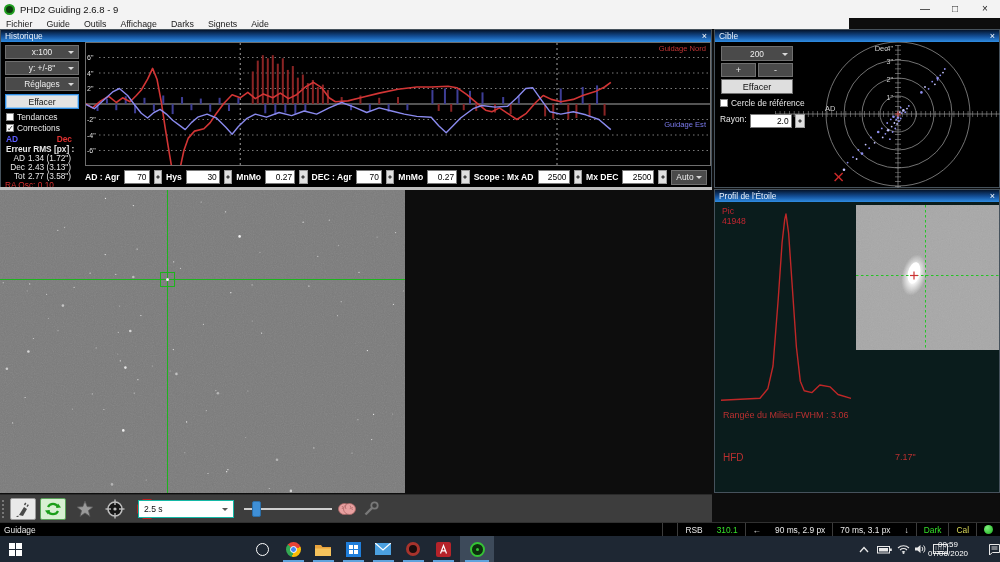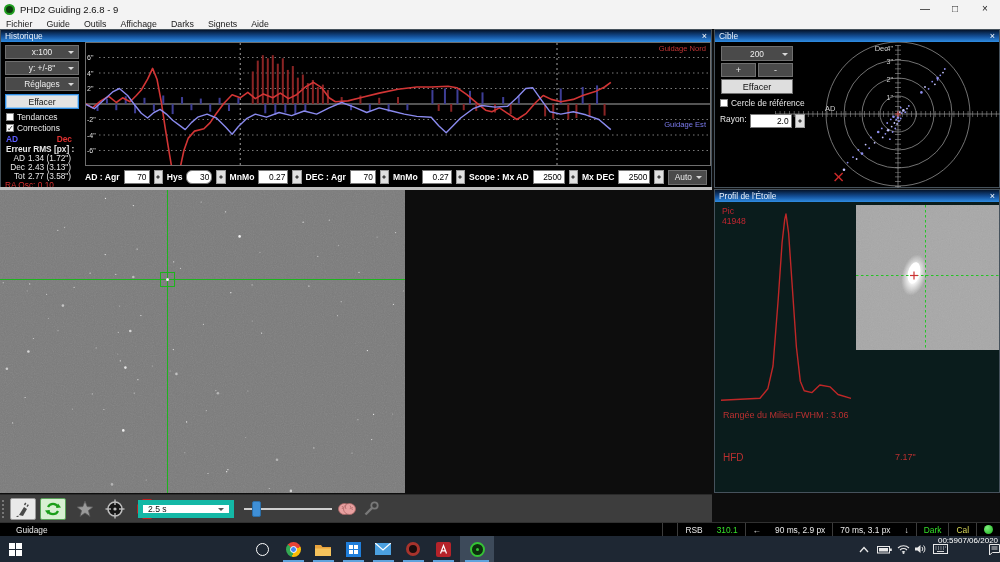--- a/index.html
+++ b/index.html
@@ -5,21 +5,21 @@
   *{margin:0;padding:0;box-sizing:border-box;font-family:"Liberation Sans",sans-serif}
   html,body{width:1000px;height:562px;overflow:hidden;background:#000}
   #screen{position:relative;width:1000px;height:562px;background:#0d0d0d}
   .abs{position:absolute}
   
   #titlebar{left:0;top:0;width:1000px;height:18px;background:#f3f3f3;display:flex;align-items:center;padding-left:4px}
   #titlebar .ttl{font-size:9.5px;color:#111;margin-left:5px}
   .appico{width:11px;height:11px;border-radius:50%;border:2.5px solid #1e9e1e;background:#0c3b0c}
   #winbtns{position:absolute;right:0;top:0;height:18px;display:flex}
   .winbtn{width:30px;height:18px;font-size:10px;line-height:17px;text-align:center;color:#222}
-  #menubar{left:0;top:18px;width:1000px;height:11px;background:#f3f3f3;display:flex;align-items:center;padding-left:6px;gap:14px}
+  #menubar{left:0;top:18px;width:849px;height:11px;background:#f3f3f3;display:flex;align-items:center;padding-left:6px;gap:14px}
   .menu-item{font-size:8.8px;color:#1a1a1a}
   
   .panel{position:absolute;background:#000;border:1px solid #46525c}
   .ptitle{height:12px;background:linear-gradient(180deg,#04142c 0%,#14519b 55%,#2f8ce2 100%);color:#eaf2fb;font-size:8.4px;display:flex;align-items:center;justify-content:space-between;padding:0 4px}
   .pclose{color:#fff;font-size:9px;line-height:10px}
   
   .combo{position:absolute;background:#4a4a4a;border:1px solid #707070;color:#eee;font-size:8.4px;display:flex;align-items:center;justify-content:center}
   .combo::after{content:"";position:absolute;right:4px;top:50%;margin-top:-1px;border:3.2px solid transparent;border-top-color:#d8d8d8}
   .btn-clear{position:absolute;background:#e3e3e3;border:1px solid #2f8ce2;box-shadow:0 0 0 1px #9cc9ef inset;color:#111;font-size:8.6px;display:flex;align-items:center;justify-content:center}
   .cbrow{position:absolute;display:flex;align-items:center;gap:3px;color:#e8e8e8;font-size:8.4px}
@@ -33,38 +33,38 @@
   .spin{width:10px;height:14px;background:#e0e0e0;border:1px solid #9a9a9a;display:flex;flex-direction:column;align-items:center;justify-content:space-evenly}
   .spin i{display:block;border:2.6px solid transparent}
   .spin i.u{border-bottom-color:#444;margin-bottom:-1px}
   .spin i.d{border-top-color:#444;margin-top:-1px}
   .mini-btn{background:#4a4a4a;border:1px solid #707070;color:#eee;font-size:9px;display:flex;align-items:center;justify-content:center;position:absolute}
   
   #toolbar{left:0;top:494px;width:712px;height:28px;background:#3d3d3d;border-top:1px solid #2a2a2a}
   .tbtn{position:absolute;top:3px;width:26px;height:22px;display:flex;align-items:center;justify-content:center;border-radius:2px}
   .tbtn.lit{background:#e9e9e9;border:1px solid #9a9a9a}
   .tbtn.green{background:#d7f0d3;border:1px solid #57a257}
-  .toolcombo{position:absolute;left:138px;top:5px;width:96px;height:18px;background:#fff;border:5px solid #14b8a6;font-size:8.6px;color:#111;display:flex;align-items:center;padding-left:5px}
+  .toolcombo{position:absolute;left:138px;top:5px;width:96px;height:18px;background:#fff;border:1px solid #14b8a6;font-size:8.6px;color:#111;display:flex;align-items:center;padding-left:5px}
   .toolcombo::after{content:"";position:absolute;right:5px;border:3.5px solid transparent;border-top-color:#555;margin-top:3px}
   #slider-track{position:absolute;left:244px;top:13px;width:88px;height:2px;background:#cfcfcf}
   #slider-thumb{position:absolute;left:252px;top:6px;width:9px;height:16px;background:#3f8fd6;border-radius:2px;border:1px solid #2b6ea8}
   
   #statusbar{left:0;top:522px;width:1000px;height:14px;background:#000;border-top:1px solid #303030;display:flex;align-items:center;color:#e8e8e8;font-size:8.4px}
   #statusbar .cells{position:absolute;right:0;top:0;bottom:0;display:flex;align-items:stretch}
   #statusbar .cell{display:flex;align-items:center;padding:0 7px;border-left:1px solid #3c3c3c;gap:14px;white-space:nowrap}
   .grn{color:#35e02a}.ylw{color:#d8d858}
   
   #taskbar{left:0;top:536px;width:1000px;height:26px;background:#1e2733;display:flex;align-items:center}
   .tslot{position:absolute;top:0;height:26px;display:flex;align-items:center;justify-content:center}
   .runline{position:absolute;bottom:0;left:15%;width:70%;height:2px;background:#5fa3dd}
   #search{position:absolute;left:31px;top:2px;width:216px;height:22px;background:#f4f5f6;border:1px solid #6a6f75;display:flex;align-items:center;padding-left:6px;gap:5px}
   #search input{border:none;outline:none;background:transparent;font-size:9px;color:#333;width:170px}
   #search input::placeholder{color:#454545}
   .trayico{position:absolute;top:0;height:26px;display:flex;align-items:center;justify-content:center}
-  #clock{position:absolute;left:948px;top:0;width:40px;height:26px;color:#fff;font-size:8px;line-height:9px;text-align:center;display:flex;flex-direction:row;justify-content:center}
+  #clock{position:absolute;left:928px;top:0;width:40px;height:26px;color:#fff;font-size:8px;line-height:9px;text-align:center;display:flex;flex-direction:column;justify-content:center}
   
   .annot{position:absolute;font-size:7.6px}
   .redtx{color:#c23434}.blutx{color:#7b7bee}
   svg{display:block}
   text{font-family:"Liberation Sans",sans-serif}
 </style>
 </head>
 <body>
 
 <div id="screen">
@@ -244,21 +244,21 @@
     </div>
 
     <div id="gsettings">
       <span class="glab">AD : Agr</span>
       <input class="num" style="width: 26px;" value="70">
       <span class="spin">
           <i class="u"></i>
           <i class="d"></i>
         </span>
       <span class="glab">Hys</span>
-      <input class="num" style="width: 26px; border-radius: 6px;" value="30">
+      <input class="num" style="width: 34px;" value="30">
       <span class="spin">
           <i class="u"></i>
           <i class="d"></i>
         </span>
       <span class="glab">MnMo</span>
       <input class="num" style="width: 30px;" value="0.27">
       <span class="spin">
           <i class="u"></i>
           <i class="d"></i>
         </span>
@@ -570,21 +570,21 @@
 
     <div class="tbtn" style="left:358px;opacity:0.55">
       <svg width="18" height="18" viewBox="0 0 18 18">
         <circle cx="12.5" cy="5.5" r="3.2" fill="none" stroke="#aaa" stroke-width="1.8"></circle>
         <line x1="10" y1="8" x2="3.5" y2="14.5" stroke="#aaa" stroke-width="2.4"></line>
       </svg>
     </div>
   </div>
 
   <div id="statusbar" class="abs">
-    <span style="padding-left:16px">Guidage</span>
+    <span style="padding-left:4px">Guidage</span>
     <div class="cells">
       <div class="cell" style="width:12px"></div>
       <div class="cell">
         <span>RSB</span>
         <span class="grn">310.1</span>
       </div>
       <div class="cell">
         <span style="font-weight:bold">←</span>
         <span>90 ms, 2.9 px</span>
       </div>

